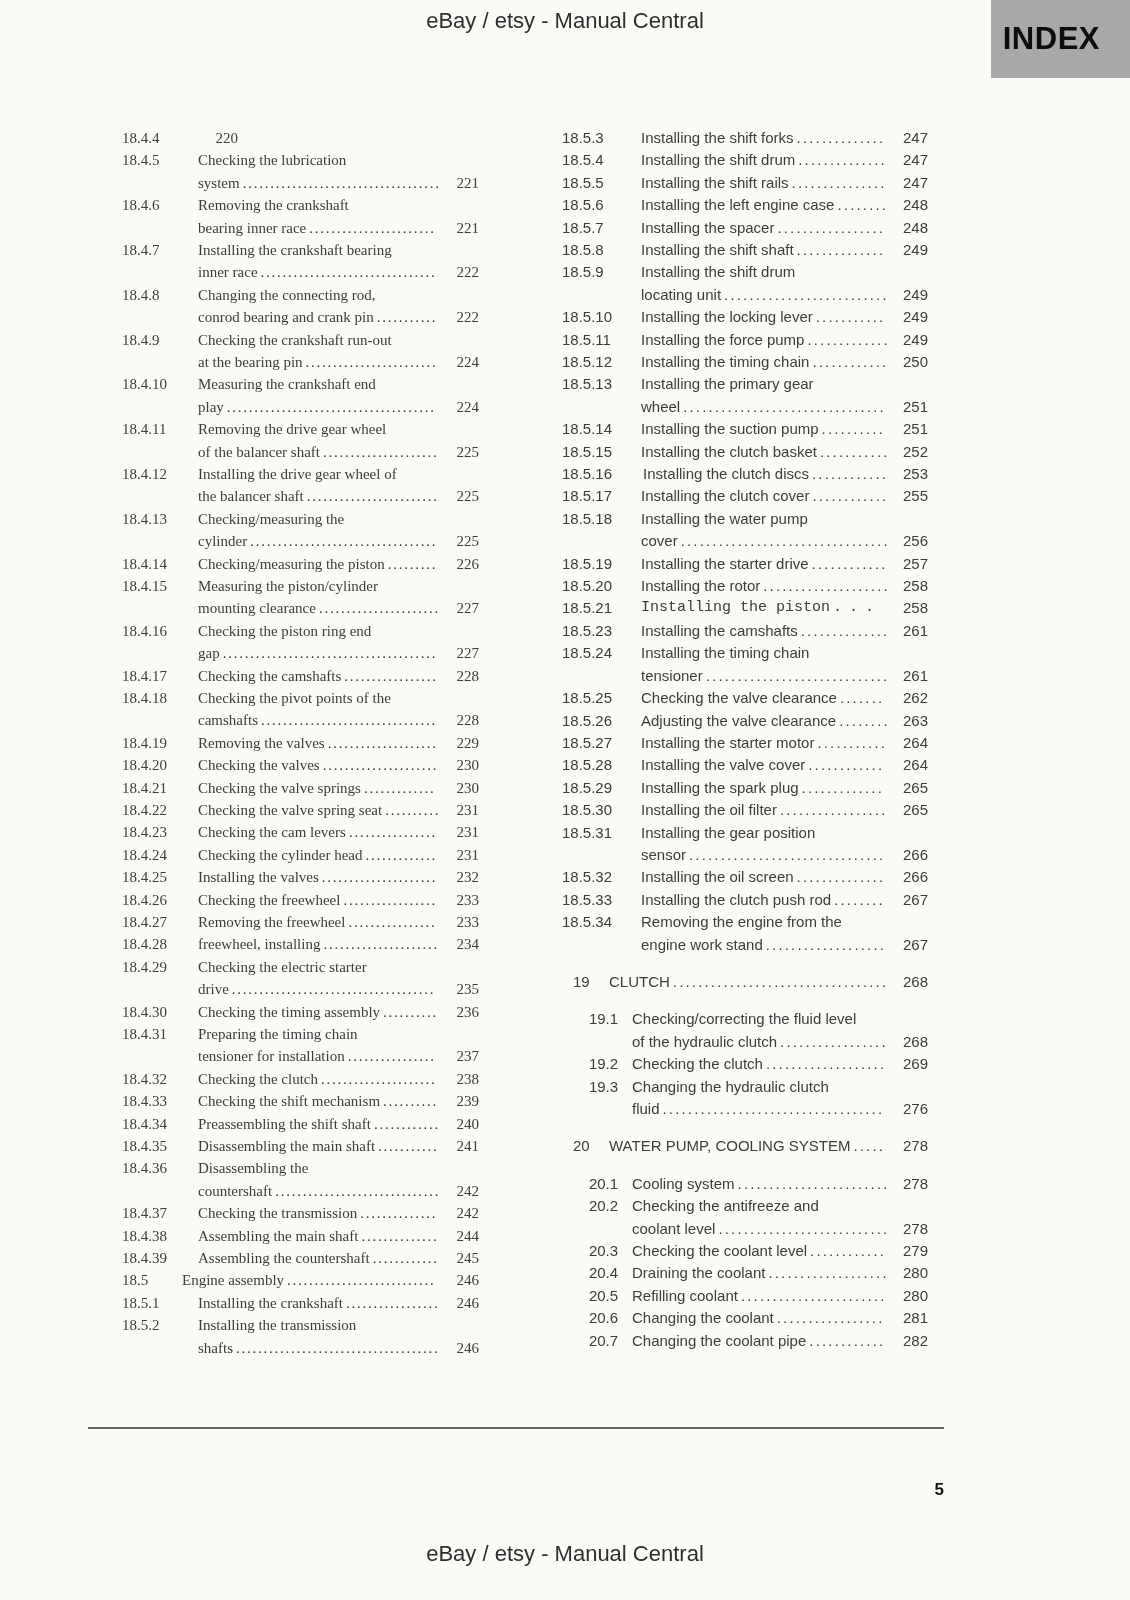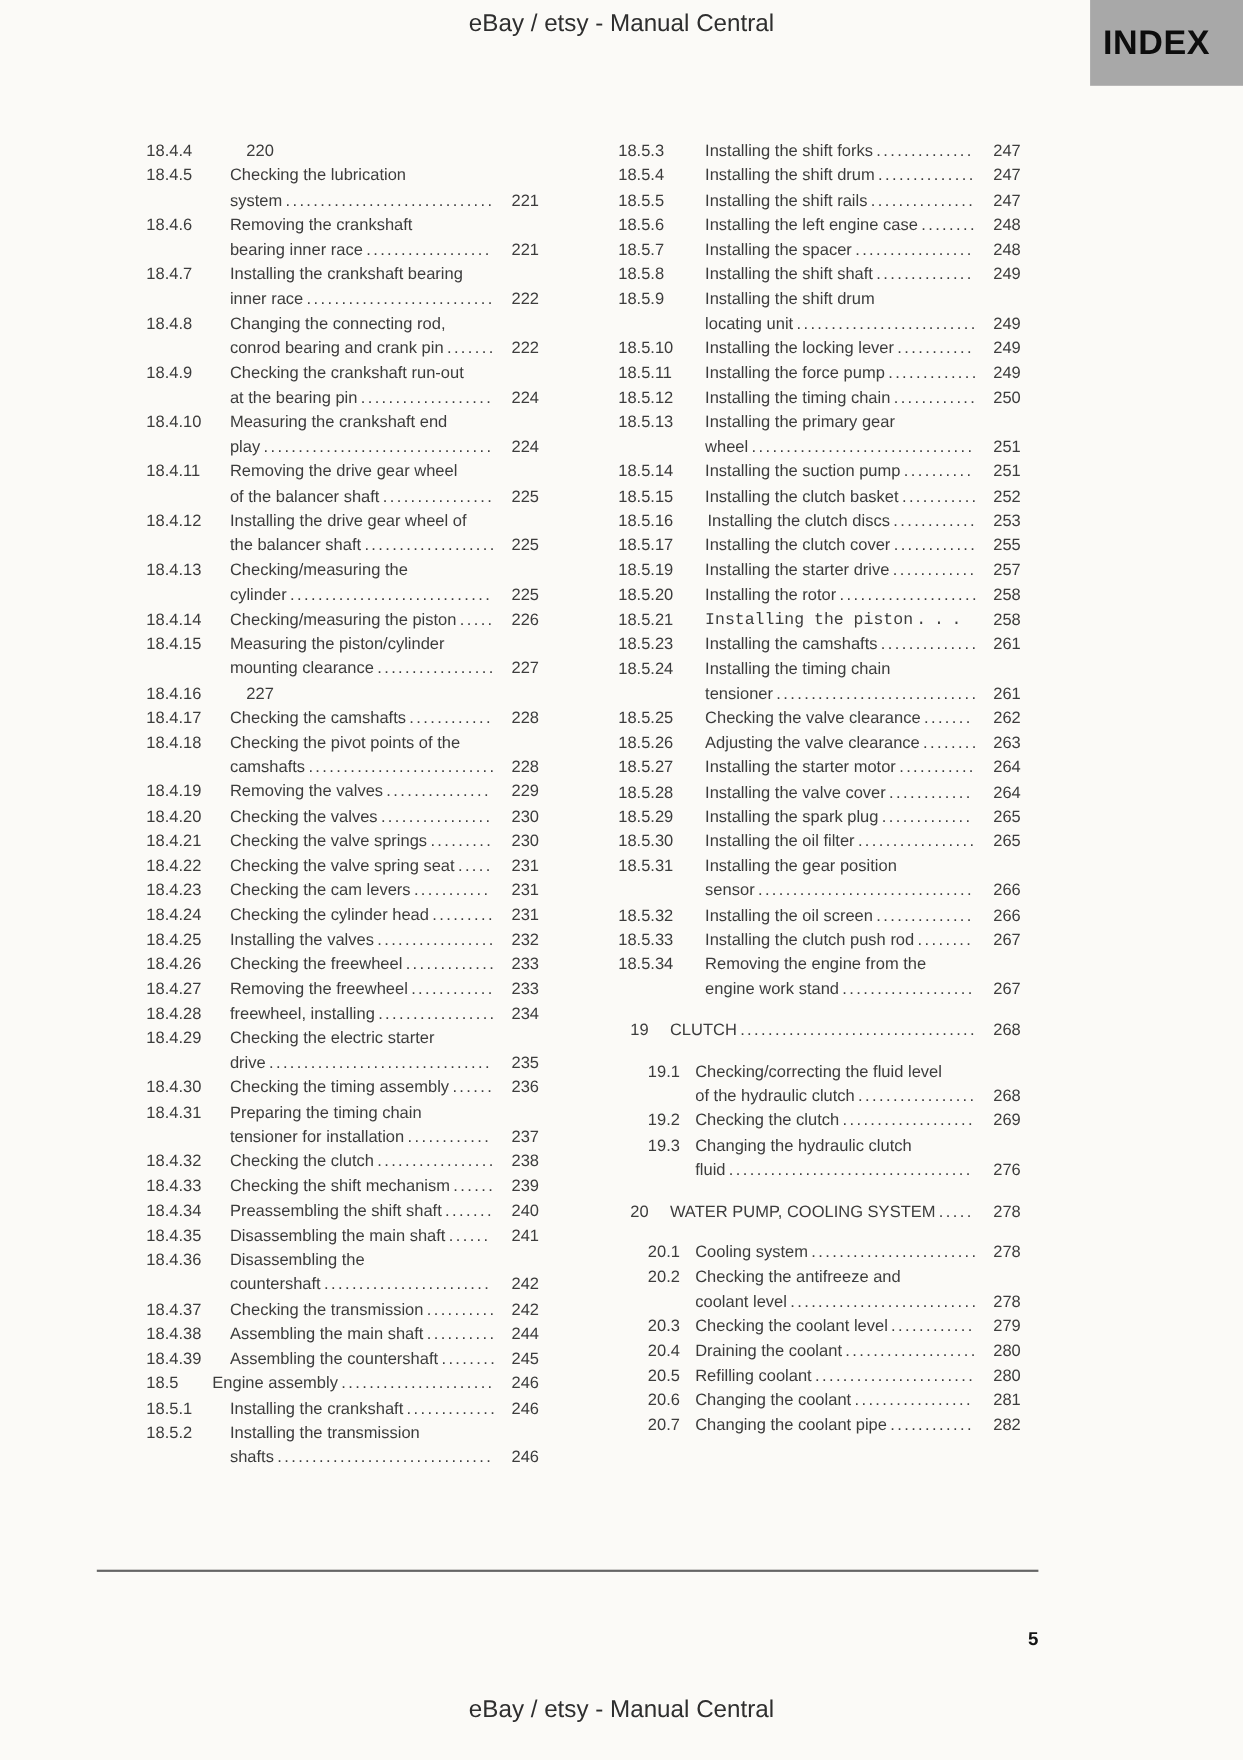--- a/index.html
+++ b/index.html
@@ -25,21 +25,21 @@
     position:absolute;top:0;right:0;
     width:139px;height:78px;
     background:#a8a8a8;
     display:flex;align-items:center;justify-content:flex-end;
     padding-right:30px;box-sizing:border-box;
     font-size:31px;font-weight:bold;color:#0d0d0d;
     letter-spacing:.5px;
   }
   
   .toc-col{position:absolute;top:127px;font-size:15px;line-height:22.4px;}
-  #col-left{left:133px;width:357px;}
+  #col-left{left:122px;width:357px;font-family:Liberation Serif, serif;}
   #col-right{left:527px;width:401px;}
   .toc-entry{display:flex;align-items:flex-start;}
   .toc-num{flex:0 0 auto;}
   #col-left .lvl-sub     .toc-num{width:76px;}
   #col-left .lvl-section .toc-num{width:60px;}
   #col-right .lvl-sub{padding-left:35px;}
   #col-right .lvl-sub  .toc-num{width:79px;}
   #col-right .lvl-mid{padding-left:48px;}
   #col-right .lvl-mid .toc-num{width:57px;text-align:center;}
   #col-right .lvl-chapter .toc-num{width:36px;}
@@ -139,20 +139,22 @@
       <span class="toc-page">226</span>
     </div>
     <div class="toc-entry lvl-sub">
       <span class="toc-num">18.4.15</span>
       <span class="toc-title" style="max-height: 44.8px;"><span class="t">Measuring the piston/cylinder
 mounting clearance</span></span>
       <span class="toc-page">227</span>
     </div>
     <div class="toc-entry lvl-sub">
       <span class="toc-num">18.4.16</span>
+      <span class="toc-title" style="max-height: 44.8px;"><span class="t">Checking the piston ring end
+gap</span></span>
       <span class="toc-page">227</span>
     </div>
     <div class="toc-entry lvl-sub">
       <span class="toc-num">18.4.17</span>
       <span class="toc-title" style="max-height: 22.4px;"><span class="t">Checking the camshafts</span></span>
       <span class="toc-page">228</span>
     </div>
     <div class="toc-entry lvl-sub">
       <span class="toc-num">18.4.18</span>
       <span class="toc-title" style="max-height: 44.8px;"><span class="t">Checking the pivot points of the
@@ -354,20 +356,26 @@
     </div>
     <div class="toc-entry lvl-sub">
       <span class="toc-num">18.5.16</span>
       <span class="toc-title" style="max-height: 22.4px; text-align: center;"><span class="t">Installing the clutch discs</span></span>
       <span class="toc-page">253</span>
     </div>
     <div class="toc-entry lvl-sub">
       <span class="toc-num">18.5.17</span>
       <span class="toc-title" style="max-height: 22.4px;"><span class="t">Installing the clutch cover</span></span>
       <span class="toc-page">255</span>
+    </div>
+    <div class="toc-entry lvl-sub">
+      <span class="toc-num">18.5.18</span>
+      <span class="toc-title" style="max-height: 44.8px;"><span class="t">Installing the water pump
+cover</span></span>
+      <span class="toc-page">256</span>
     </div>
     <div class="toc-entry lvl-sub">
       <span class="toc-num">18.5.19</span>
       <span class="toc-title" style="max-height: 22.4px;"><span class="t">Installing the starter drive</span></span>
       <span class="toc-page">257</span>
     </div>
     <div class="toc-entry lvl-sub">
       <span class="toc-num">18.5.20</span>
       <span class="toc-title" style="max-height: 22.4px;"><span class="t">Installing the rotor</span></span>
       <span class="toc-page">258</span>

